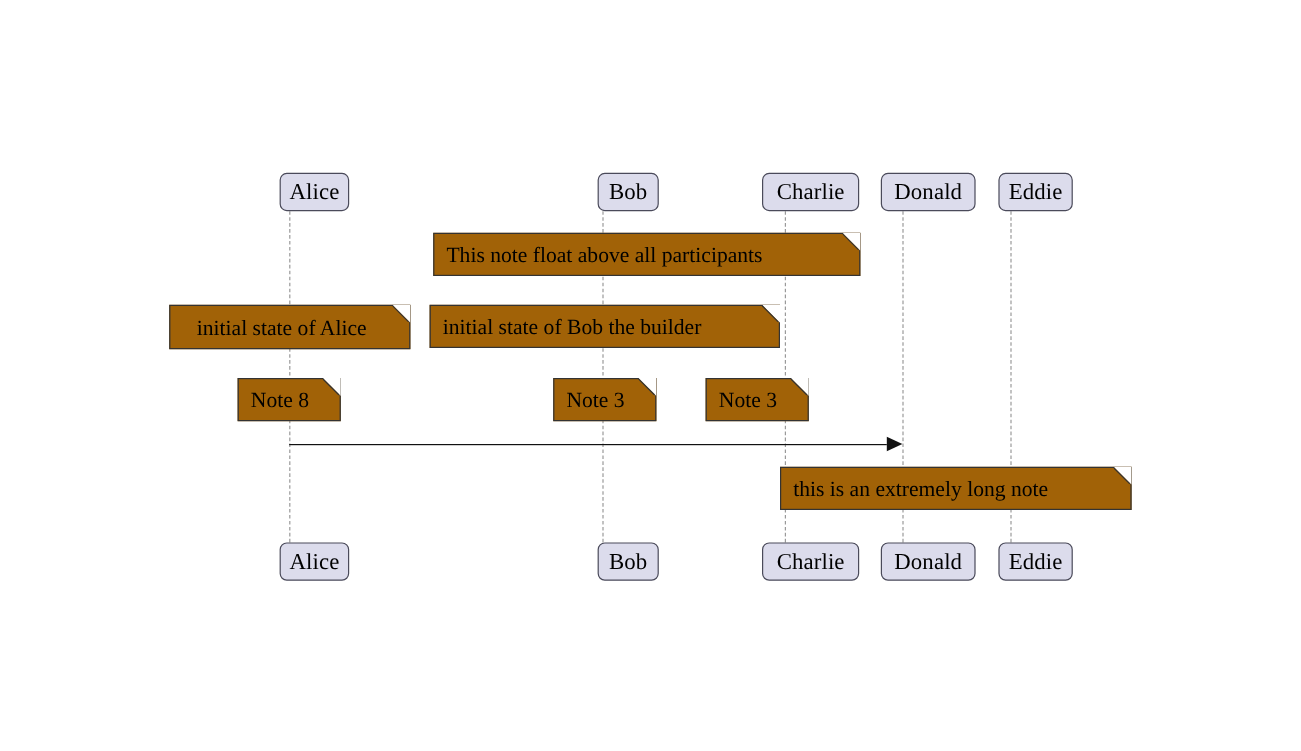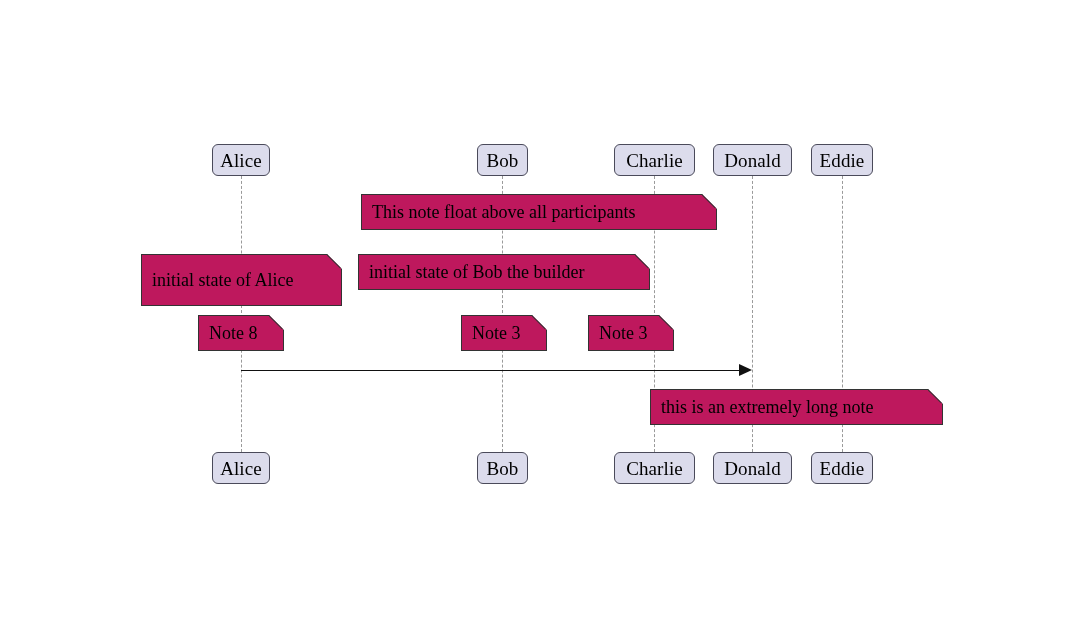--- a/index.html
+++ b/index.html
@@ -27,30 +27,31 @@
     border: 1px solid #4a4a5a;
     border-radius: 6px;
     color: #000000;
     font-size: 19px;
     line-height: 1;
     display: flex;
     align-items: center;
     justify-content: center;
     white-space: nowrap;
     letter-spacing: 0.1px;
+    margin-left: 21px;
   }
   .lifeline {
     position: absolute;
     width: 0;
     border-left: 1px dashed #9a9a9a;
   }
   .note {
     position: absolute;
     box-sizing: border-box;
-    background: #be185d;
+    background: #a16207;
     border: 1px solid #333333;
     color: #000000;
     font-size: 18px;
     line-height: 1;
     display: flex;
     align-items: center;
     white-space: nowrap;
   }
   .note .note-text {
     padding-left: 10px;
@@ -122,21 +123,21 @@
   </div>
   <div class="participant" style="left:811px; top:144px; width:62px; height:32px;">
     <span>Eddie</span>
   </div>
 
   <div class="note" style="left:361px; top:194px; width:356px; height:36px;">
     <span class="note-text">This note float above all participants</span>
     <span class="fold"></span>
   </div>
 
-  <div class="note" style="left:141px; top:254px; width:201px; height:52px;">
+  <div class="note" style="left:141px; top:254px; width:201px; height:37px;padding-left:12px;">
     <span class="note-text">initial state of Alice</span>
     <span class="fold"></span>
   </div>
 
   <div class="note" style="left:358px; top:254px; width:292px; height:36px;text-align:center;">
     <span class="note-text">initial state of Bob the builder</span>
     <span class="fold"></span>
   </div>
 
   <div class="note" style="left:198px; top:315px; width:86px; height:36px;">

